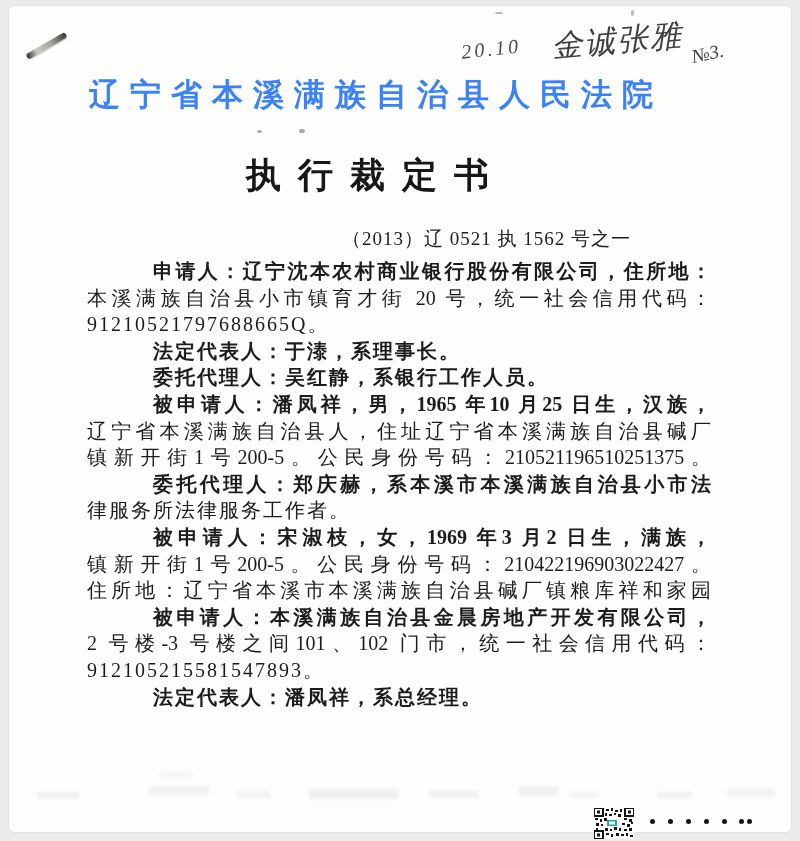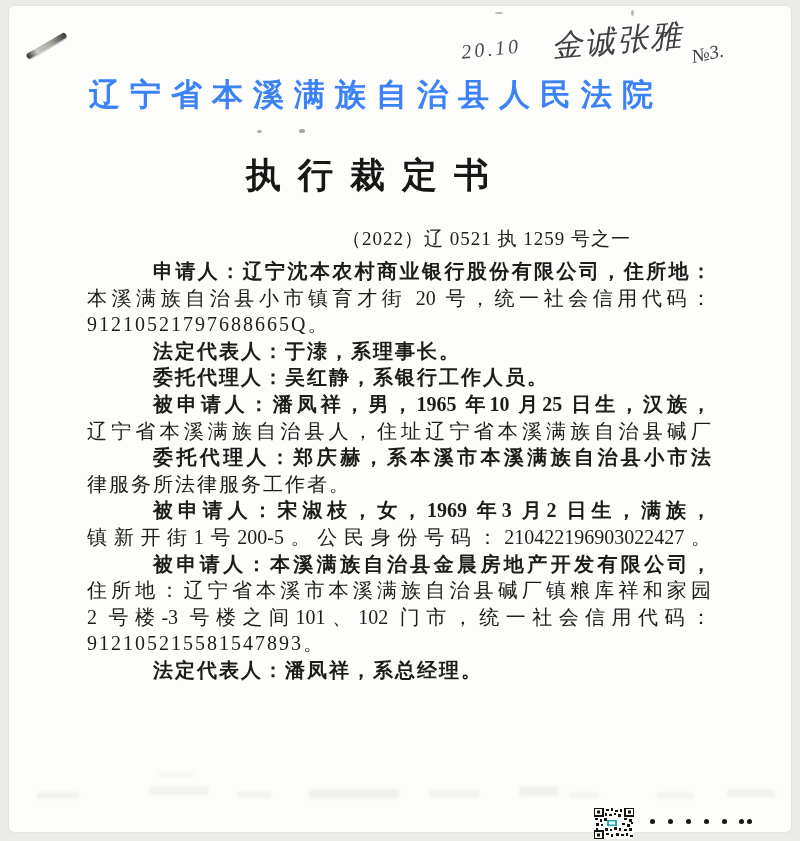--- a/index.html
+++ b/index.html
@@ -79,36 +79,37 @@
     <span class="hw-num">№3.</span>
   </div>
 
   <div class="court-name">辽宁省本溪满族自治县人民法院</div>
 
   <div class="speck" style="left:248px;top:124px;width:5px;height:3px;opacity:.55;"></div>
   <div class="speck" style="left:290px;top:123px;width:6px;height:4px;opacity:.6;"></div>
 
   <div class="doc-title">执行裁定书</div>
 
-  <div class="case-number">（2022）辽 0521 执 1259 号之一</div>
+  <div class="case-number">（2013）辽 0521 执 1562 号之一</div>
 
   <div class="body-text">
     <div class="line indent full">申请人：辽宁沈本农村商业银行股份有限公司，住所地：</div>
     <div class="line full">本溪满族自治县小市镇育才街 20 号，统一社会信用代码：</div>
     <div class="line">91210521797688665Q。</div>
     <div class="line indent">法定代表人：于溙，系理事长。</div>
     <div class="line indent">委托代理人：吴红静，系银行工作人员。</div>
     <div class="line indent full">被申请人：潘凤祥，男，1965 年10 月25 日生，汉族，</div>
     <div class="line full">辽宁省本溪满族自治县人，住址辽宁省本溪满族自治县碱厂</div>
+    <div class="line full">镇新开街1号200-5。公民身份号码：210521196510251375。</div>
     <div class="line indent full">委托代理人：郑庆赫，系本溪市本溪满族自治县小市法</div>
     <div class="line">律服务所法律服务工作者。</div>
     <div class="line indent full">被申请人：宋淑枝，女，1969 年3 月2 日生，满族，</div>
     <div class="line full">镇新开街1号200-5。公民身份号码：210422196903022427。</div>
+    <div class="line full">住所地：辽宁省本溪市本溪满族自治县碱厂镇粮库祥和家园</div>
     <div class="line indent full">被申请人：本溪满族自治县金晨房地产开发有限公司，</div>
-    <div class="line full">住所地：辽宁省本溪市本溪满族自治县碱厂镇粮库祥和家园</div>
     <div class="line full">2 号楼-3 号楼之间101、102 门市，统一社会信用代码：</div>
     <div class="line">912105215581547893。</div>
     <div class="line indent">法定代表人：潘凤祥，系总经理。</div>
   </div>
 
   <div class="ghost" style="left:28px;top:786px;width:42px;height:7px;opacity:.10;"></div>
   <div class="ghost" style="left:140px;top:780px;width:60px;height:9px;opacity:.09;"></div>
   <div class="ghost" style="left:150px;top:766px;width:34px;height:6px;opacity:.06;"></div>
   <div class="ghost" style="left:228px;top:785px;width:34px;height:7px;opacity:.08;"></div>
   <div class="ghost" style="left:300px;top:783px;width:90px;height:10px;opacity:.11;"></div>

